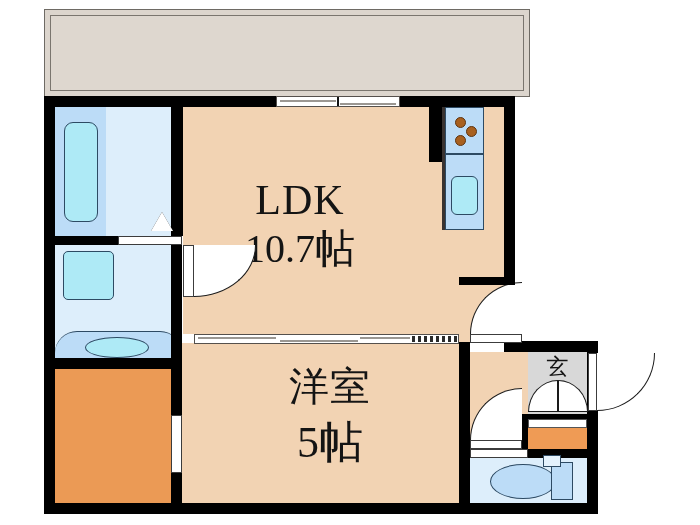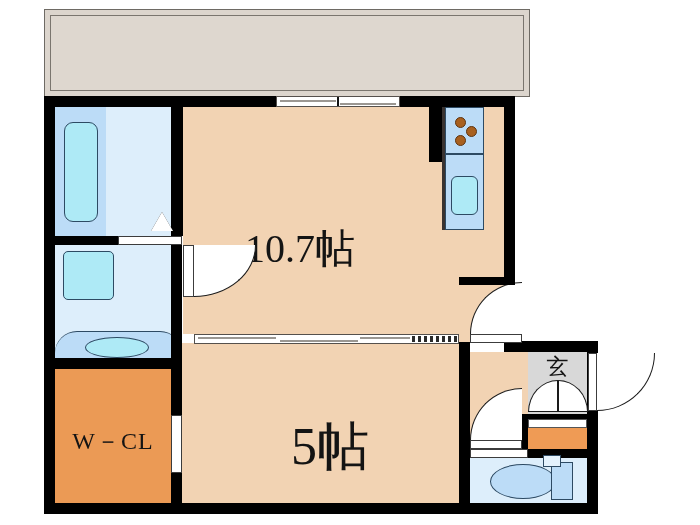--- a/index.html
+++ b/index.html
@@ -71,21 +71,21 @@
     color: #141414;
     text-align: center;
     line-height: 1.05;
     white-space: nowrap;
     user-select: none;
   }
   .lbl-balcony { font-size: 30px; letter-spacing: 2px; }
   .lbl-ldk     { font-size: 42px; letter-spacing: 1px; }
   .lbl-ldk2    { font-size: 40px; letter-spacing: 0px; }
   .lbl-room    { font-size: 40px; letter-spacing: 1px; }
-  .lbl-room2   { font-size: 52px; }
+  .lbl-room2   { font-size: 44px; }
   .lbl-wcl     { font-size: 24px; letter-spacing: 1px; }
   .lbl-genkan  { font-size: 22px; }
 
   .arrowL {
     width: 0; height: 0;
     border-top: 11px solid transparent;
     border-bottom: 11px solid transparent;
     border-left: 19px solid #ffffff;
     filter: drop-shadow(0 0 0.6px #222);
   }
@@ -112,20 +112,21 @@
   <div class="abs wall" style="left:504px; top:96px; width:11px; height:251px;"></div>
 
   <div class="abs wall" style="left:587px; top:341px; width:11px; height:173px;"></div>
 
   <div class="abs wall" style="left:504px; top:341px; width:94px; height:11px;"></div>
 
   <div class="abs wall" style="left:44px; top:503px; width:554px; height:11px;"></div>
 
   <div class="abs room" style="left:183px; top:107px; width:321px; height:227px;"></div>
 
+  <div class="abs label lbl-ldk" style="left:190px; top:178px; width:220px;">LDK</div>
   <div class="abs label lbl-ldk2" style="left:190px; top:228px; width:220px;">10.7帖</div>
 
   <div class="abs wet" style="left:55px; top:107px; width:116px; height:129px;"></div>
   <div class="abs wetdeep" style="left:55px; top:107px; width:51px; height:129px;"></div>
   <div class="abs fx tub" style="left:64px; top:122px; width:34px; height:100px; border-radius:9px;"></div>
 
   <div class="abs wall" style="left:44px; top:236px; width:138px; height:9px;"></div>
 
   <div class="abs wall" style="left:171px; top:96px; width:12px; height:140px;"></div>
 
@@ -138,26 +139,26 @@
   <div class="abs" style="left:55px; top:331px; width:127px; height:27px; background:#bcdcf7;
               border-top:1.6px solid #2d4a63;
               border-top-left-radius:22px; border-top-right-radius:22px;"></div>
   <div class="abs fx tub ellipse" style="left:85px; top:337px; width:64px; height:21px;"></div>
 
   <div class="abs wall" style="left:44px; top:358px; width:138px; height:11px;"></div>
 
   <div class="abs wall" style="left:171px; top:245px; width:11px; height:269px;"></div>
 
   <div class="abs closet" style="left:55px; top:369px; width:116px; height:134px;"></div>
-  <div class="abs label lbl-wcl" style="left:49px; top:429px; width:128px;">W－CL</div>
 
   <div class="abs opening" style="left:171px; top:415px; width:11px; height:58px; border:1px solid #3c3c3c;"></div>
   <div class="abs arrowL" style="left:184px; top:443px;"></div>
 
   <div class="abs room" style="left:182px; top:343px; width:277px; height:160px;"></div>
+  <div class="abs label lbl-room" style="left:255px; top:366px; width:150px;">洋室</div>
   <div class="abs label lbl-room2" style="left:255px; top:420px; width:150px;">5帖</div>
 
   <div class="abs wall" style="left:459px; top:334px; width:11px; height:180px;"></div>
 
   <div class="abs room" style="left:470px; top:352px; width:117px; height:97px;"></div>
 
   <div class="abs room" style="left:459px; top:284px; width:56px; height:58px;"></div>
 
   <div class="abs genkan" style="left:528px; top:352px; width:59px; height:62px;"></div>
   <div class="abs label lbl-genkan" style="left:528px; top:355px; width:59px;">玄</div>

